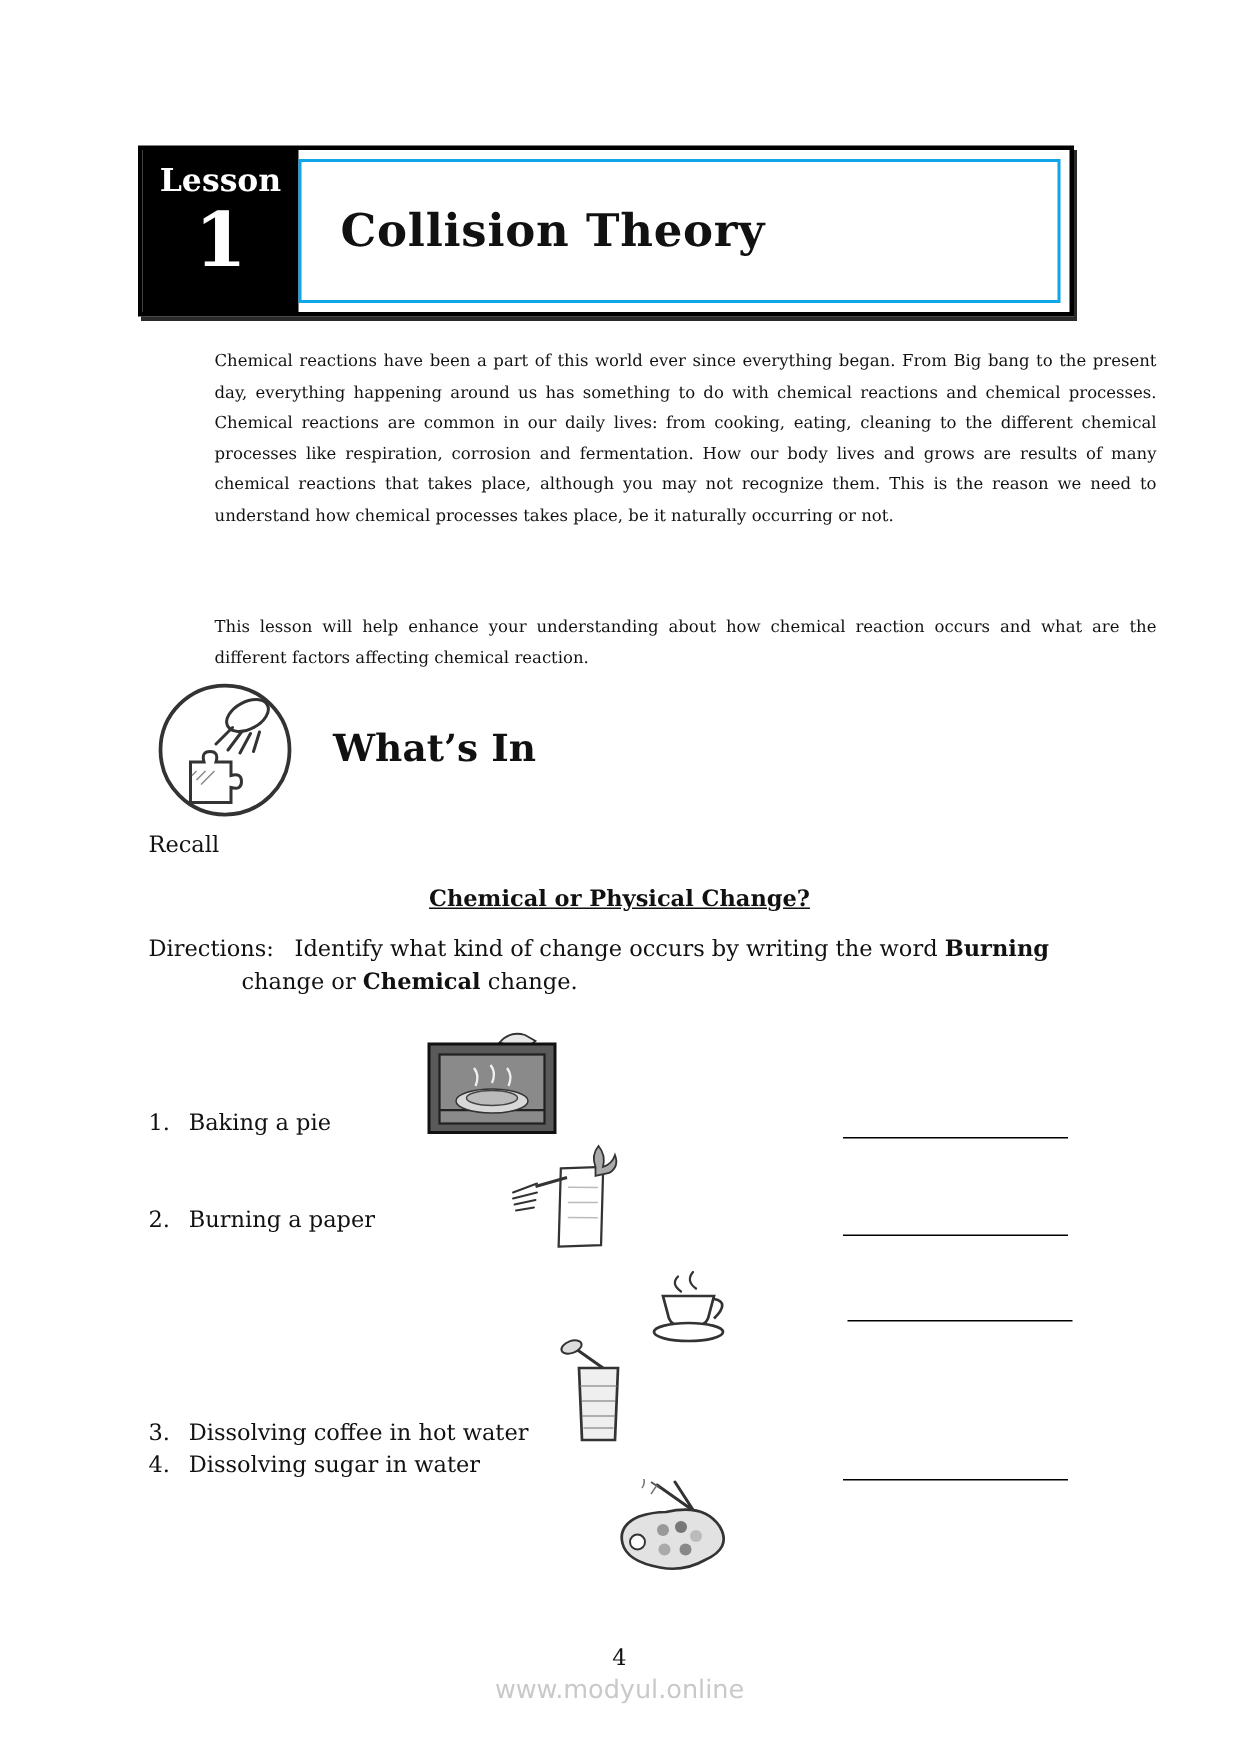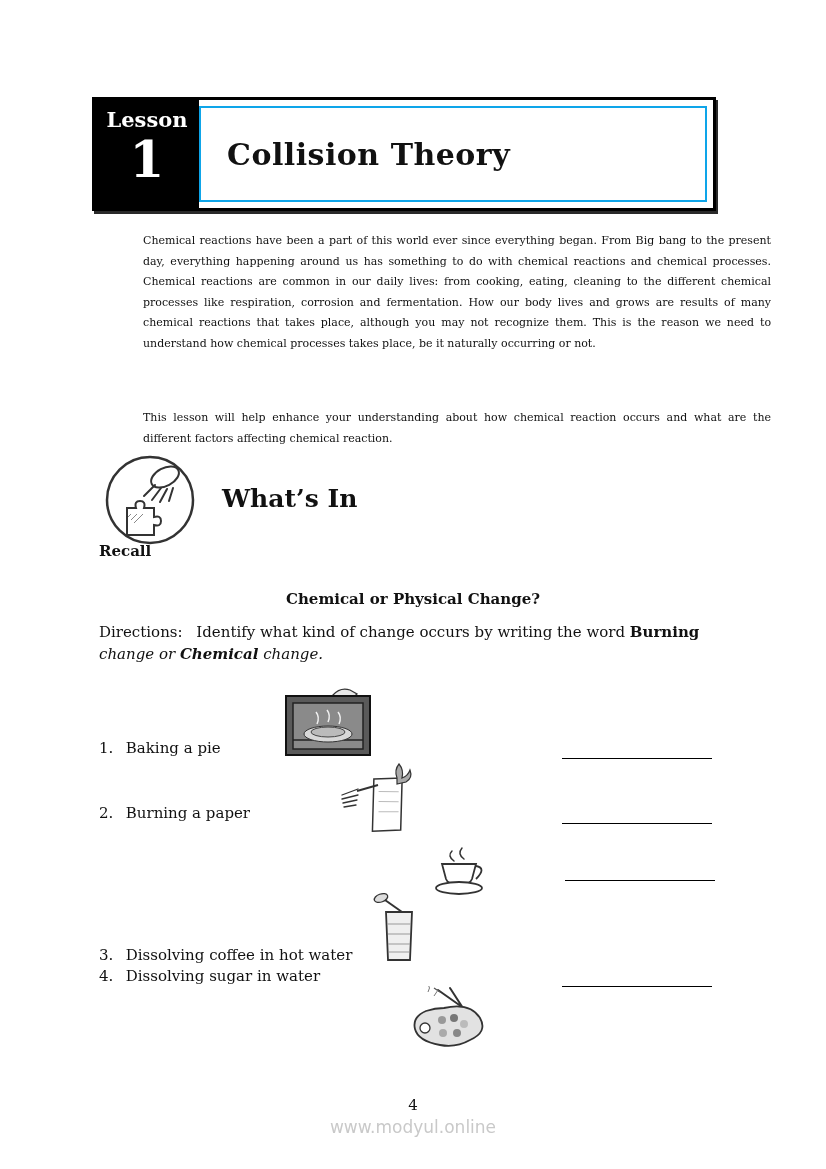--- a/index.html
+++ b/index.html
@@ -18,26 +18,26 @@
   .lesson-number{font-size:50px;font-weight:bold;line-height:1;margin-top:3px;}
   .title-box{flex:1;margin:6px 6px 6px 0;border:2px solid #0ea5e9;display:flex;align-items:center;}
   .title-text{font-size:30px;font-weight:bold;padding-left:26px;letter-spacing:.5px;}
   
   .para{position:absolute;left:99px;width:628px;text-align:justify;font-size:11px;line-height:20.5px;margin-left:44px;}
   #p1{top:220px;}
   #p2{top:397px;}
   
   .whats-in-icon{position:absolute;left:103px;top:452px;width:94px;height:96px;}
   .whats-in-heading{position:absolute;left:222px;top:484px;font-size:25px;font-weight:bold;}
-  .recall{position:absolute;left:99px;top:542px;font-size:15px;font-weight:bold;}
+  .recall{position:absolute;left:99px;top:554px;font-size:15px;font-weight:normal;}
   .activity-title{position:absolute;left:99px;top:590px;width:628px;text-align:center;
-    font-size:15px;font-weight:bold;}
+    font-size:15px;font-weight:bold;text-decoration:underline;}
   .directions{position:absolute;left:99px;top:622px;width:628px;font-size:15px;line-height:21px;}
   .dir-label{font-weight:bold;font-weight:normal;margin-right:9px;}
-  .dir-line2{display:inline-block;margin-top:1px;font-style:italic;}
+  .dir-line2{display:inline-block;margin-left:62px;margin-top:1px;}
   
   .item-label{position:absolute;font-size:15px;white-space:nowrap;}
   .item-num{display:inline-block;min-width:22px;}
   #item1{left:99px;top:739px;}
   #item2{left:99px;top:804px;}
   #item3{left:99px;top:903px;margin-top:43px;}
   #item4{left:99px;top:967px;}
   .blank{position:absolute;width:150px;height:18px;border-bottom:1.5px solid #000;}
   #blank1{left:562px;top:740px;}
   #blank2{left:562px;top:805px;}

